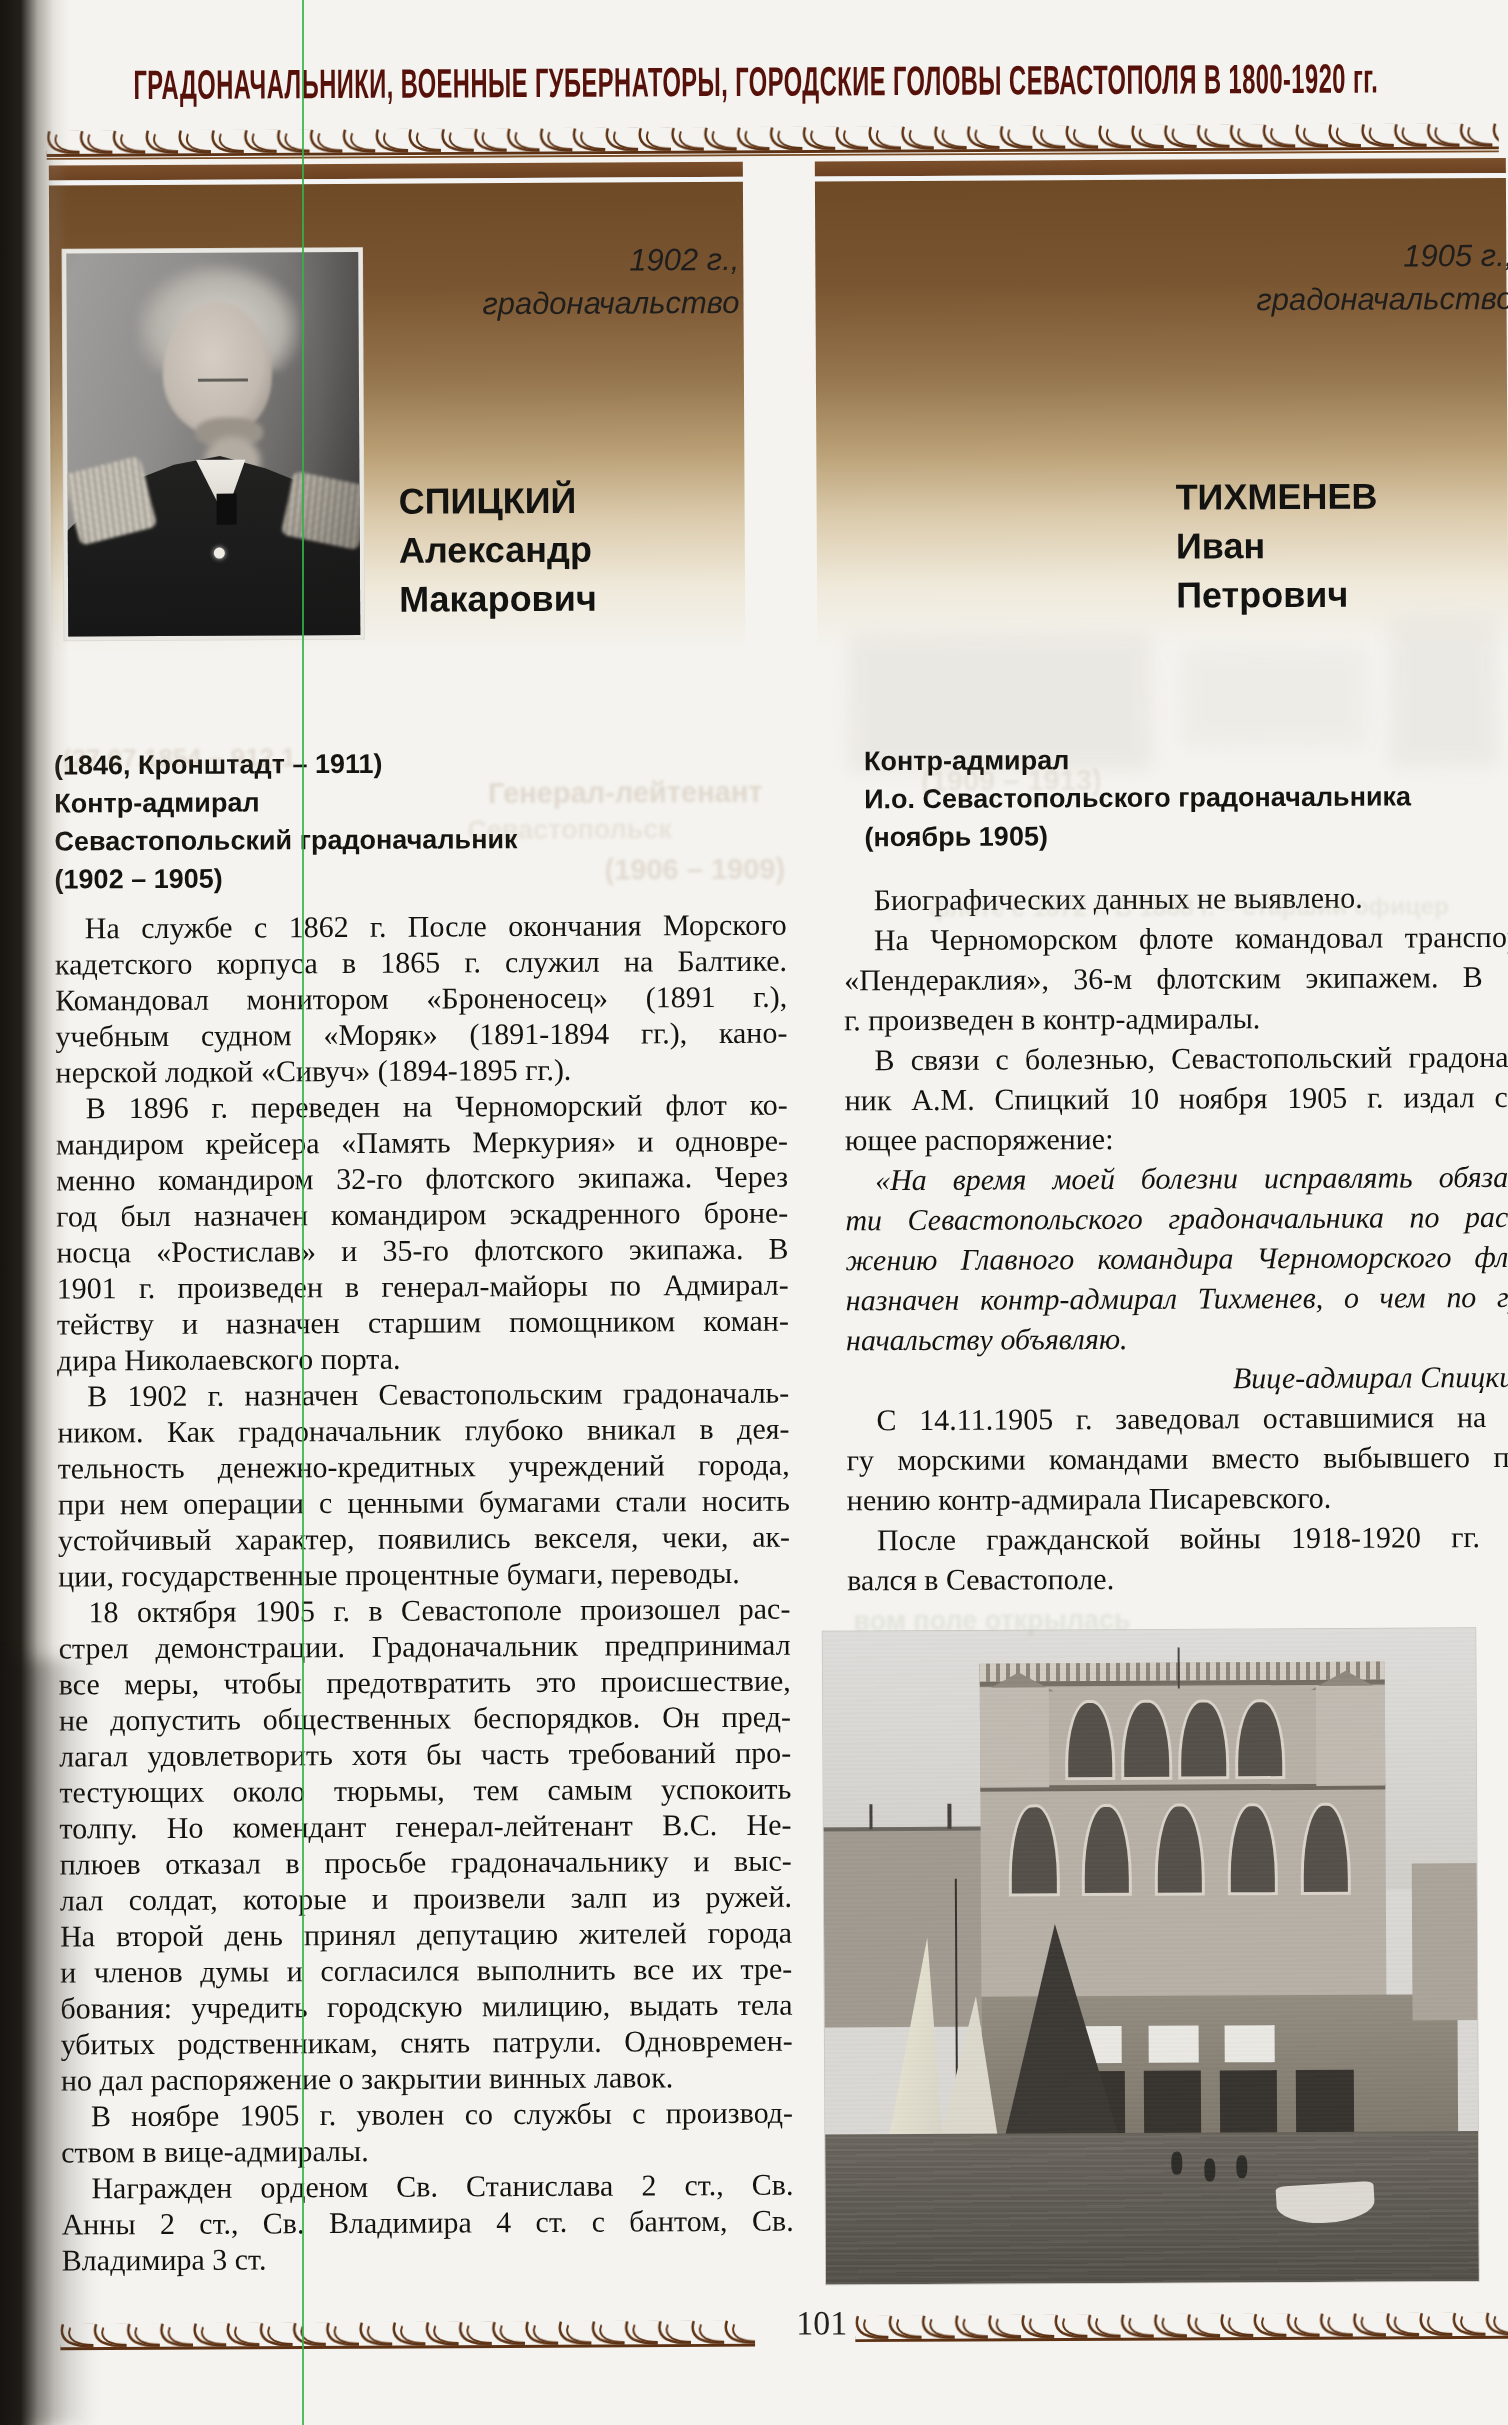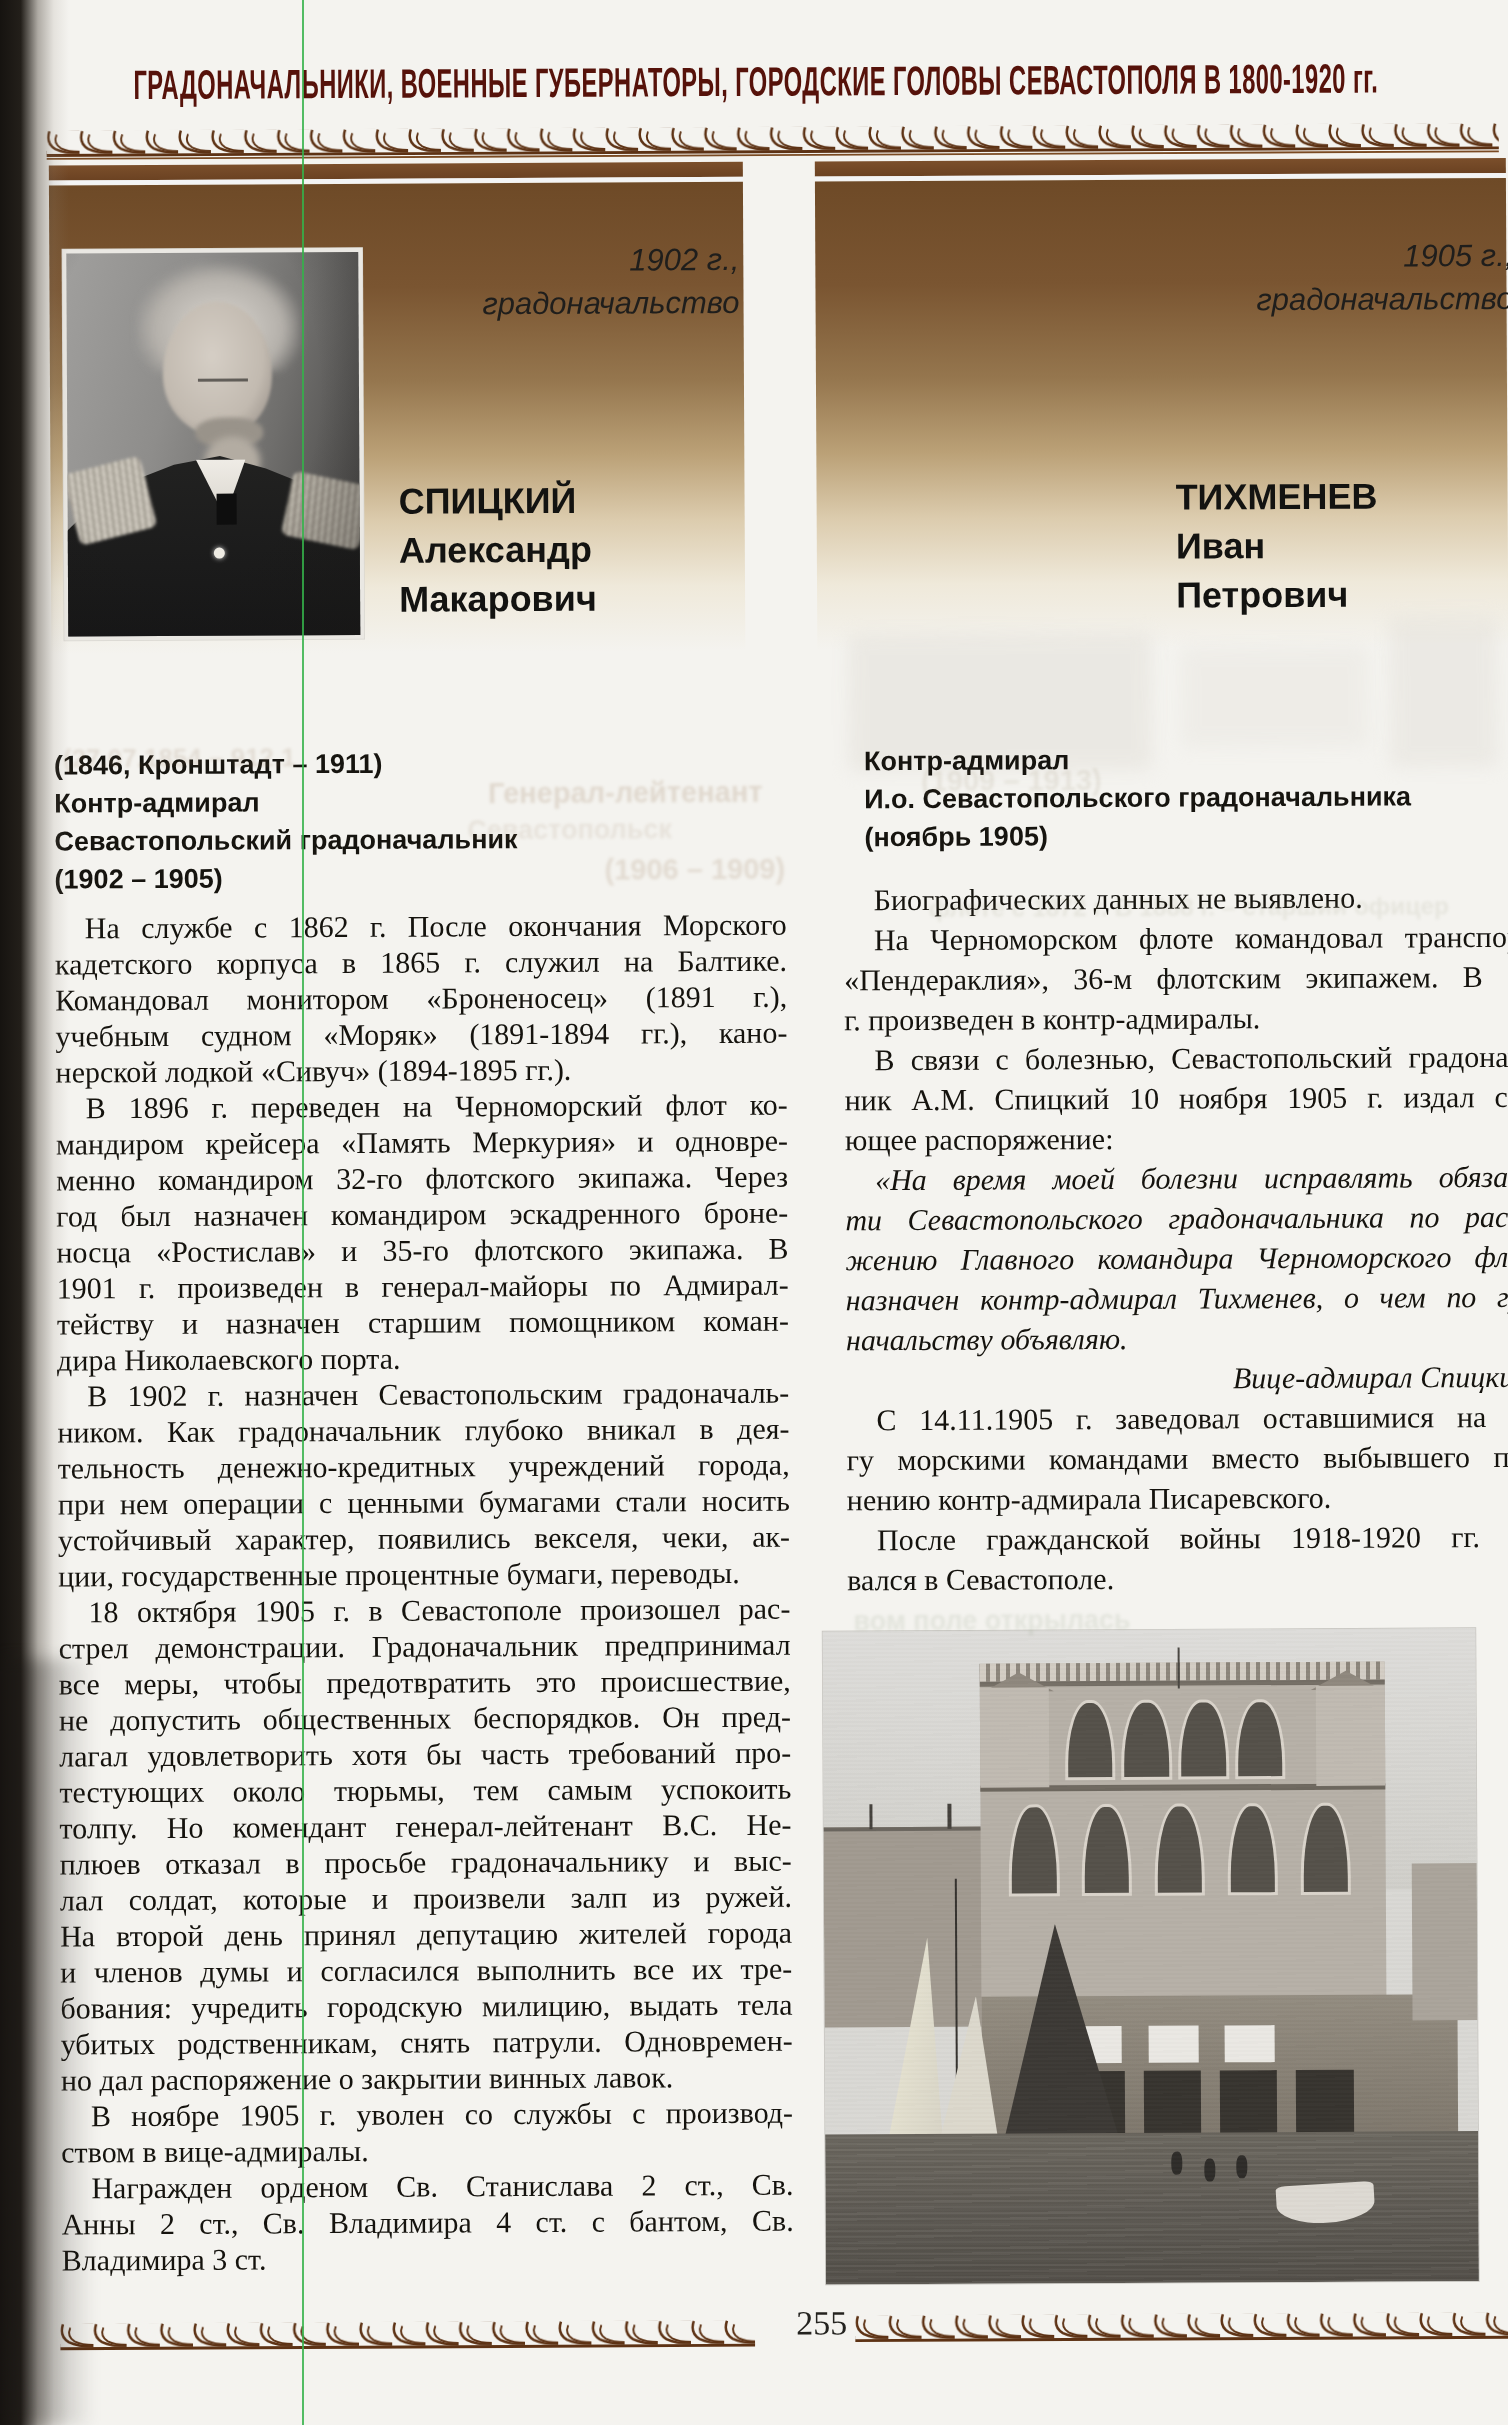--- a/index.html
+++ b/index.html
@@ -310,21 +310,21 @@
     <svg class="abs wave-svg" style="left:54px;top:2320px;" width="695" height="29" viewBox="0 0 963 40">
       <defs>
         <pattern id="wv2" width="46" height="34" patternUnits="userSpaceOnUse">
           <path d="M4,1 C1,10 2,20 12,26 C22,31 34,32 46,32" fill="none" stroke="#5d3214" stroke-width="3.4"></path>
           <path d="M14,6 C11,13 12,20 20,25 C28,29 38,30 46,30" fill="none" stroke="#5d3214" stroke-width="2.6"></path>
         </pattern>
       </defs>
       <rect x="0" y="0" width="963" height="34" fill="url(#wv2)"></rect>
       <rect x="0" y="33" width="963" height="4" fill="#5d3214"></rect>
     </svg>
-    <div class="abs pagenum" style="left:783px;top:2305px;">255</div>
+    <div class="abs pagenum" style="left:783px;top:2305px;">101</div>
     <svg class="abs wave-svg" style="left:849px;top:2316px;" width="662" height="29" viewBox="0 0 918 40">
       <defs>
         <pattern id="wv3" width="46" height="34" patternUnits="userSpaceOnUse">
           <path d="M4,1 C1,10 2,20 12,26 C22,31 34,32 46,32" fill="none" stroke="#5d3214" stroke-width="3.4"></path>
           <path d="M14,6 C11,13 12,20 20,25 C28,29 38,30 46,30" fill="none" stroke="#5d3214" stroke-width="2.6"></path>
         </pattern>
       </defs>
       <rect x="0" y="0" width="918" height="34" fill="url(#wv3)"></rect>
       <rect x="0" y="33" width="918" height="4" fill="#5d3214"></rect>
     </svg>

